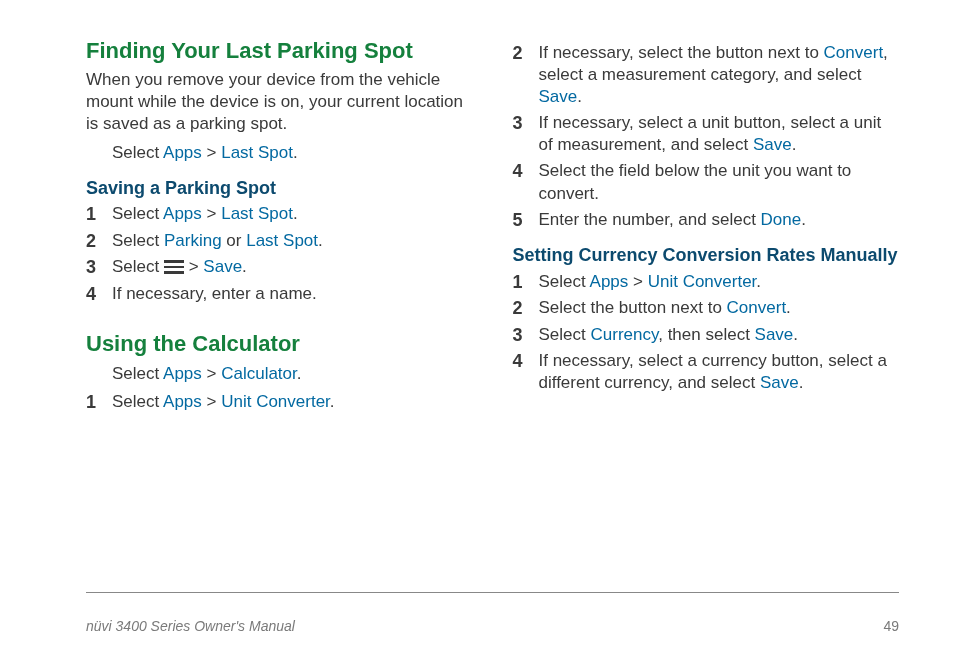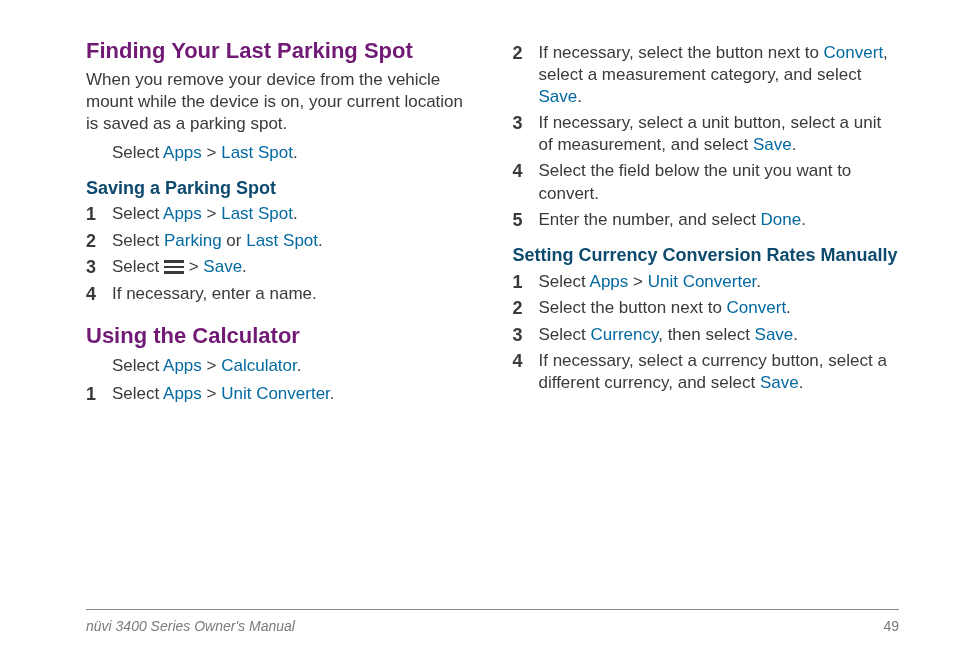--- a/index.html
+++ b/index.html
@@ -14,27 +14,27 @@
   .page {
     display: flex;
     gap: 40px;
     padding: 38px 55px 0 86px;
   }
   .col {
     flex: 1 1 0;
     min-width: 0;
   }
   h2.blue {
-    color: #701a75;
+    color: #15803d;
     font-size: 22px;
     font-weight: bold;
     margin-bottom: 6px;
     line-height: 1.15;
   }
-  h2.blue.spaced { margin-top: 18px; }
+  h2.blue.spaced { margin-top: 26px; }
   h3.sub {
     color: #0c4a6e;
     font-size: 18px;
     font-weight: bold;
     margin: 14px 0 4px 0;
     line-height: 1.2;
   }
   p.body {
     color: #3a3a3a;
     font-size: 17px;
@@ -83,21 +83,21 @@
   }
   .menu-icon::before { top: 0; }
   .menu-icon span    { top: 5.5px; display: block; }
   .menu-icon::after  { top: 11px; }
   .footer {
     position: absolute;
     left: 86px;
     right: 55px;
     bottom: 38px;
     border-top: 1px solid #888;
-    padding-top: 8px;
+    padding-top: 25px;
     display: flex;
     justify-content: space-between;
     font-size: 14px;
     color: #7a7a7a;
     font-style: italic;
     margin-top: 36px;
   }
   .footer .pn { font-style: normal; }
 </style>
 </head>

